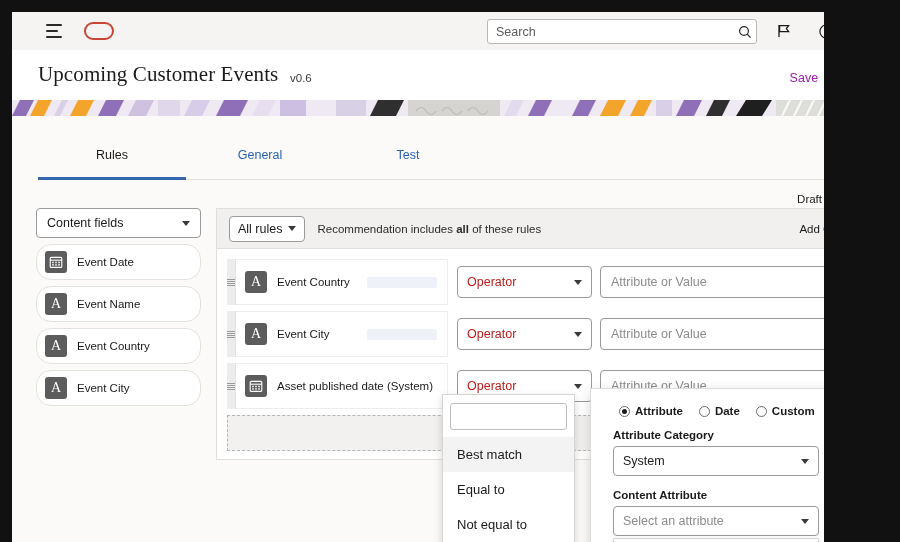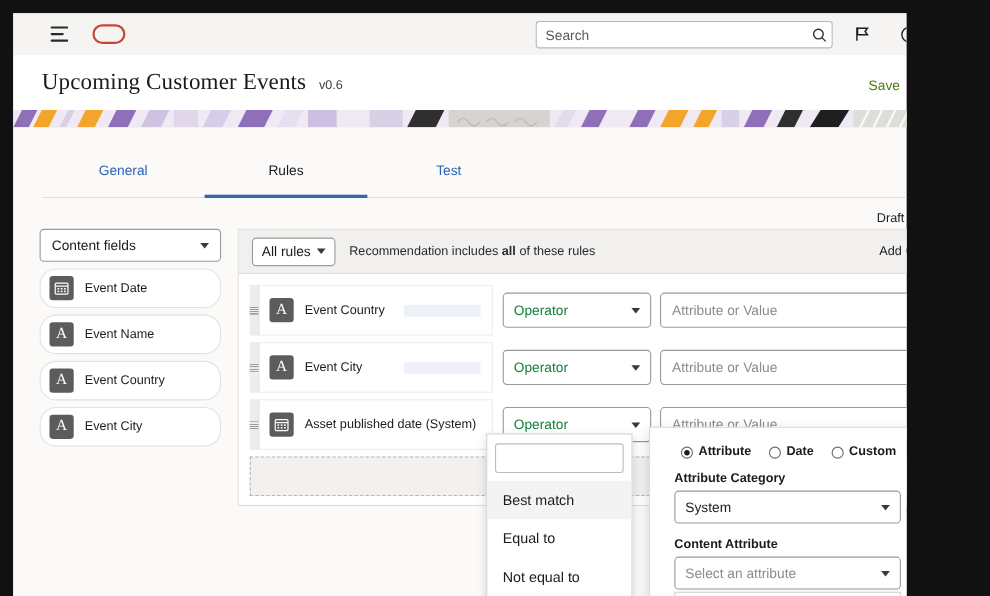--- a/index.html
+++ b/index.html
@@ -72,21 +72,21 @@
     font-size: 21px; color: #1b1b1b; font-weight: 400;
     font-family: "Liberation Serif", serif;
     letter-spacing: .1px;
   }
   .version {
     position: absolute; left: 278px; top: 22px;
     font-size: 11.5px; color: #3a3a3a;
   }
   .titleactions { position:absolute; right: 22px; top: 21px; display:flex; gap: 30px; }
   .titleactions a {
-    font-size: 12.5px; color: #4d7c0f; text-decoration: none; cursor: pointer;
+    font-size: 12.5px; color: #a21caf; text-decoration: none; cursor: pointer;
   }
 
   
   .banner {
     position: absolute; left: 0; top: 88px;
     width: 888px; height: 16px;
     overflow: hidden;
     background: #ece7f2;
   }
   .banner svg { display: block; }
@@ -196,21 +196,21 @@
     display: flex; align-items: center; padding-left: 9px;
   }
   .redact {
     width: 70px; height: 11px; margin-left: auto; margin-right: 10px;
     background: #eef2f8; border-radius: 2px;
   }
   .opselect {
     width: 135px; height: 32px; align-self: center; margin-left: 9px;
     background: #fff; border: 1px solid #9a9a9a; border-radius: 4px;
     display: flex; align-items: center; padding: 0 9px;
-    font-size: 12.5px; color: #15803d; cursor: pointer;
+    font-size: 12.5px; color: #b91c1c; cursor: pointer;
     justify-content: space-between; flex: none;
   }
   .valselect {
     width: 258px; height: 32px; align-self: center; margin-left: 8px;
     background: #fff; border: 1px solid #9a9a9a; border-radius: 4px;
     display: flex; align-items: center; padding: 0 8px 0 10px;
     font-size: 12.5px; color: #8c8c8c; cursor: pointer;
     justify-content: space-between; flex: none;
   }
   .xbtn {
@@ -375,22 +375,22 @@
         </g>
         <polygon points="848,16 856,0 870,0 862,16" fill="#8f6fb8"></polygon>
         <polygon points="872,16 880,0 888,0 882,16" fill="#f3a42a"></polygon>
       </g>
     </svg>
   </div>
 
   <div class="content">
 
     <div class="tabs">
+      <div class="tab active">Rules</div>
       <div class="tab">General</div>
-      <div class="tab active">Rules</div>
       <div class="tab">Test</div>
       <div class="draftwrap">
         <span class="draft-label">Draft</span>
         <span class="draft-badge">
               <i></i>
             </span>
       </div>
     </div>
 
     <div class="leftpanel">

